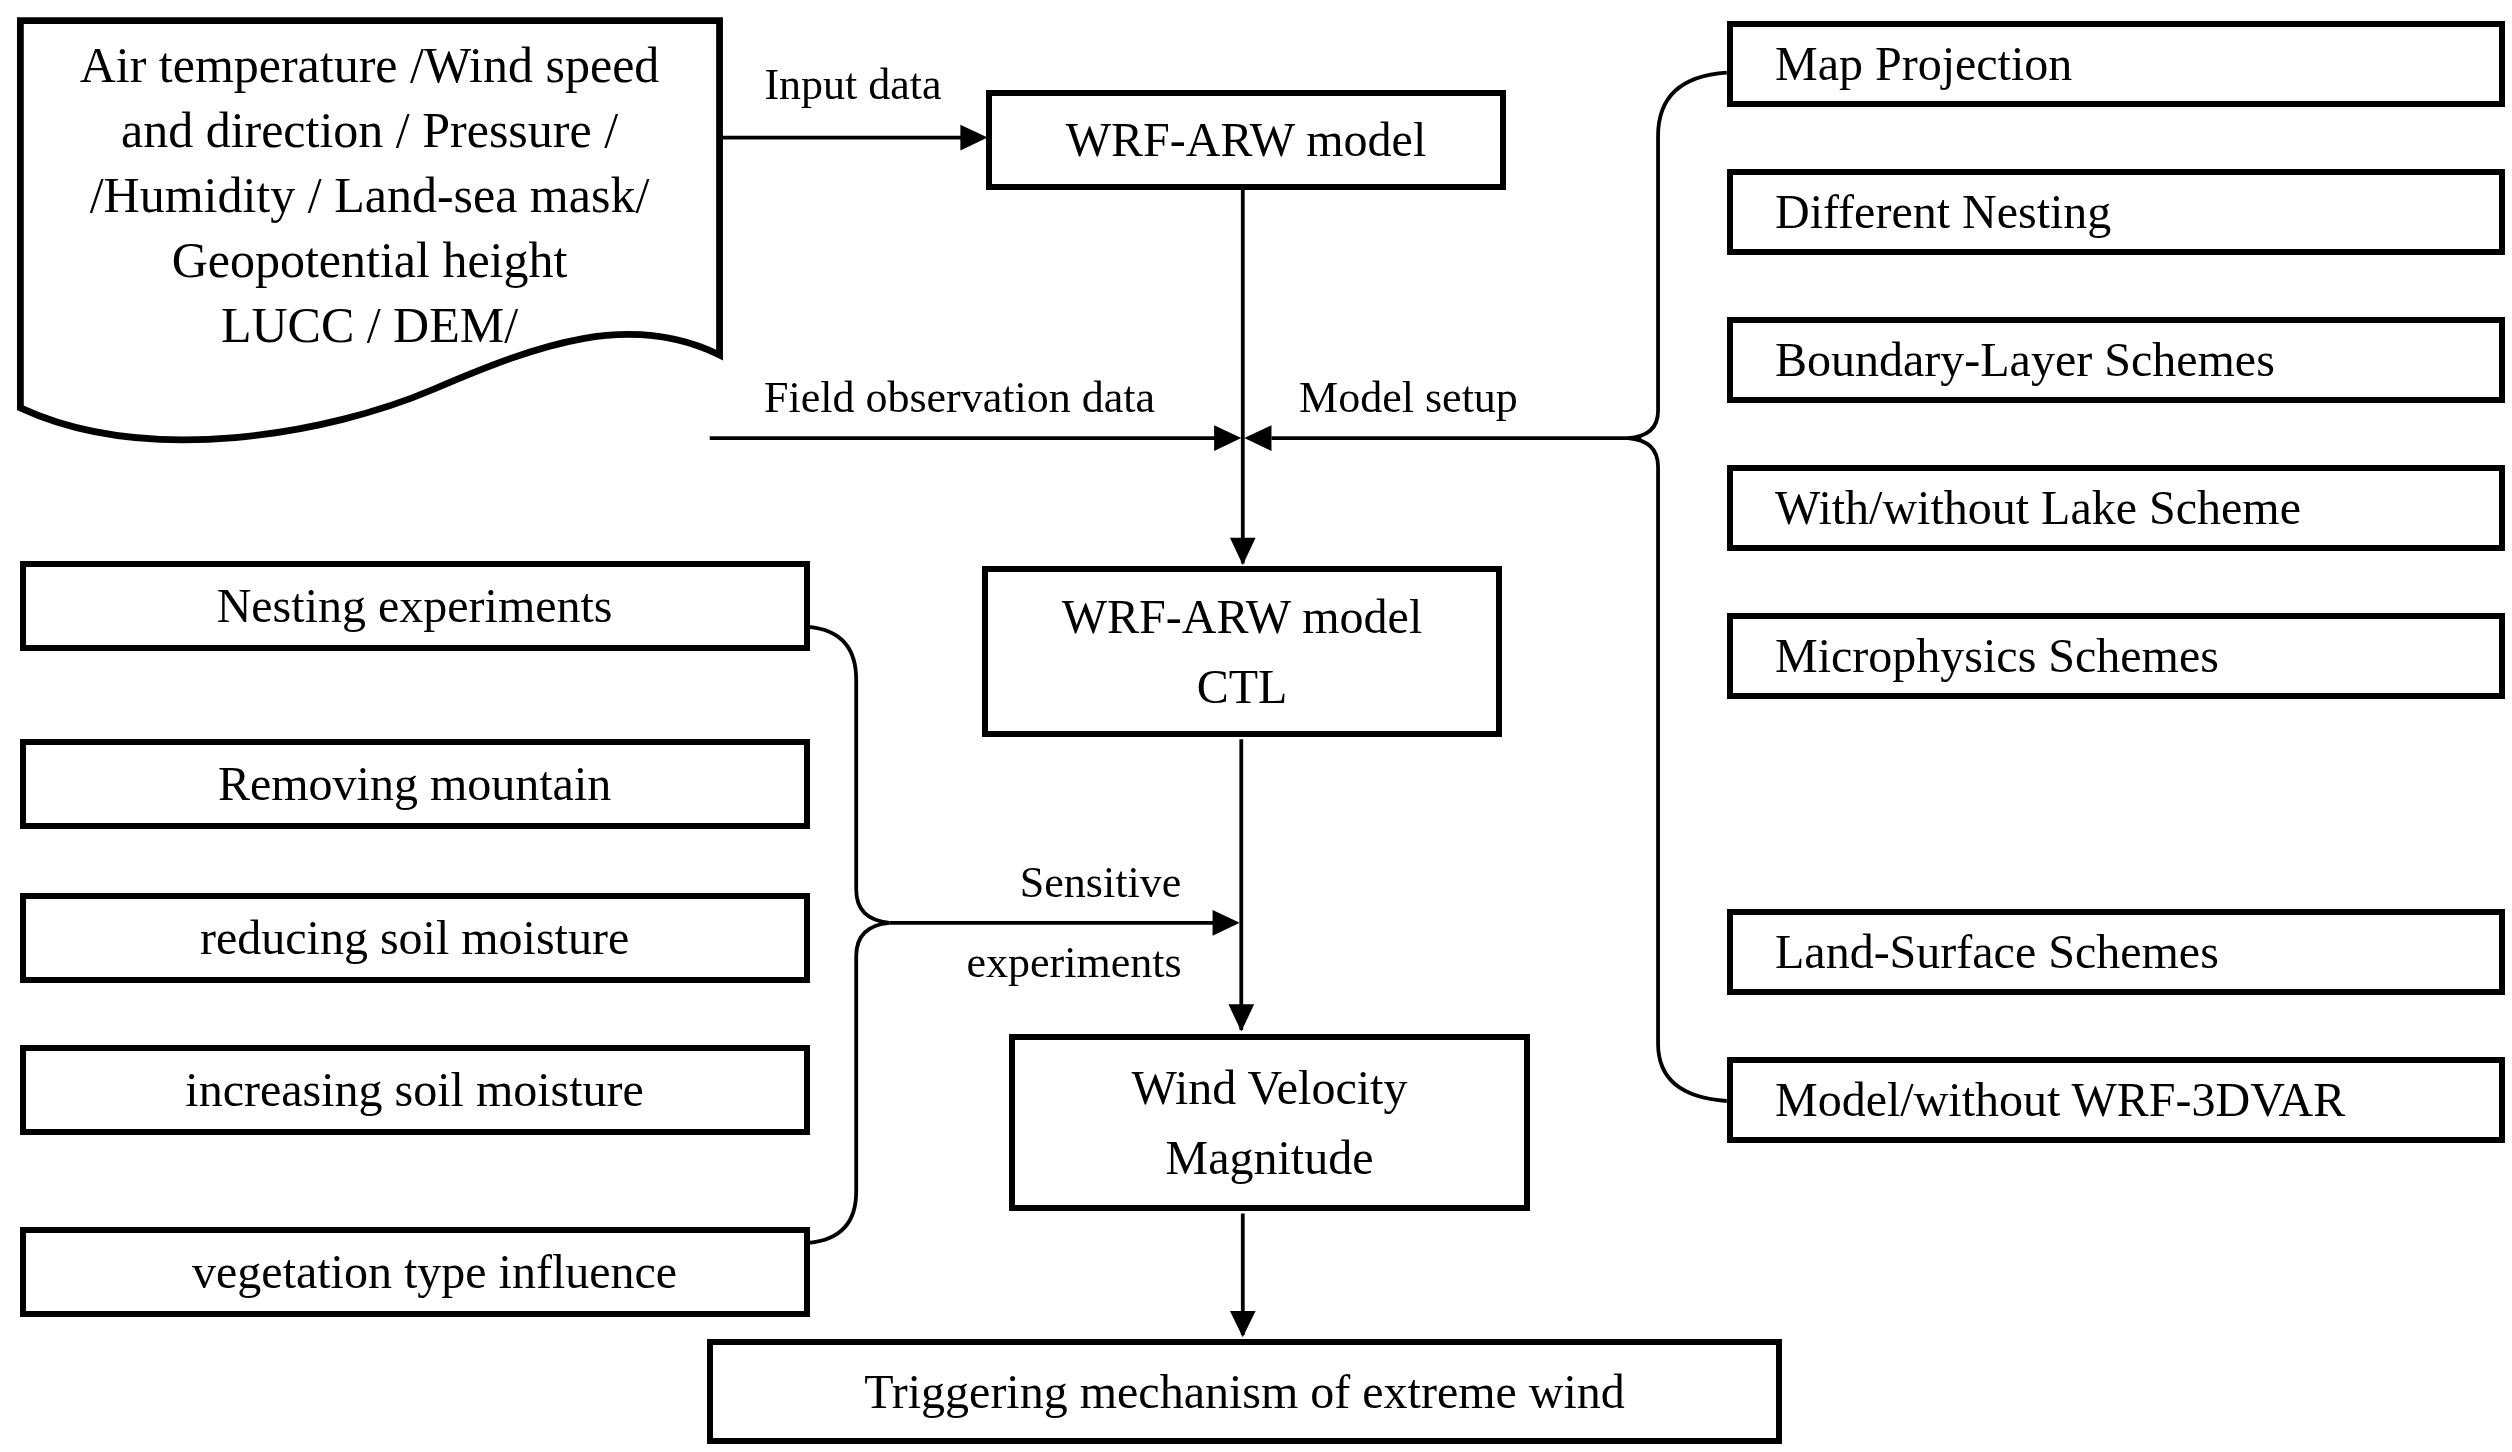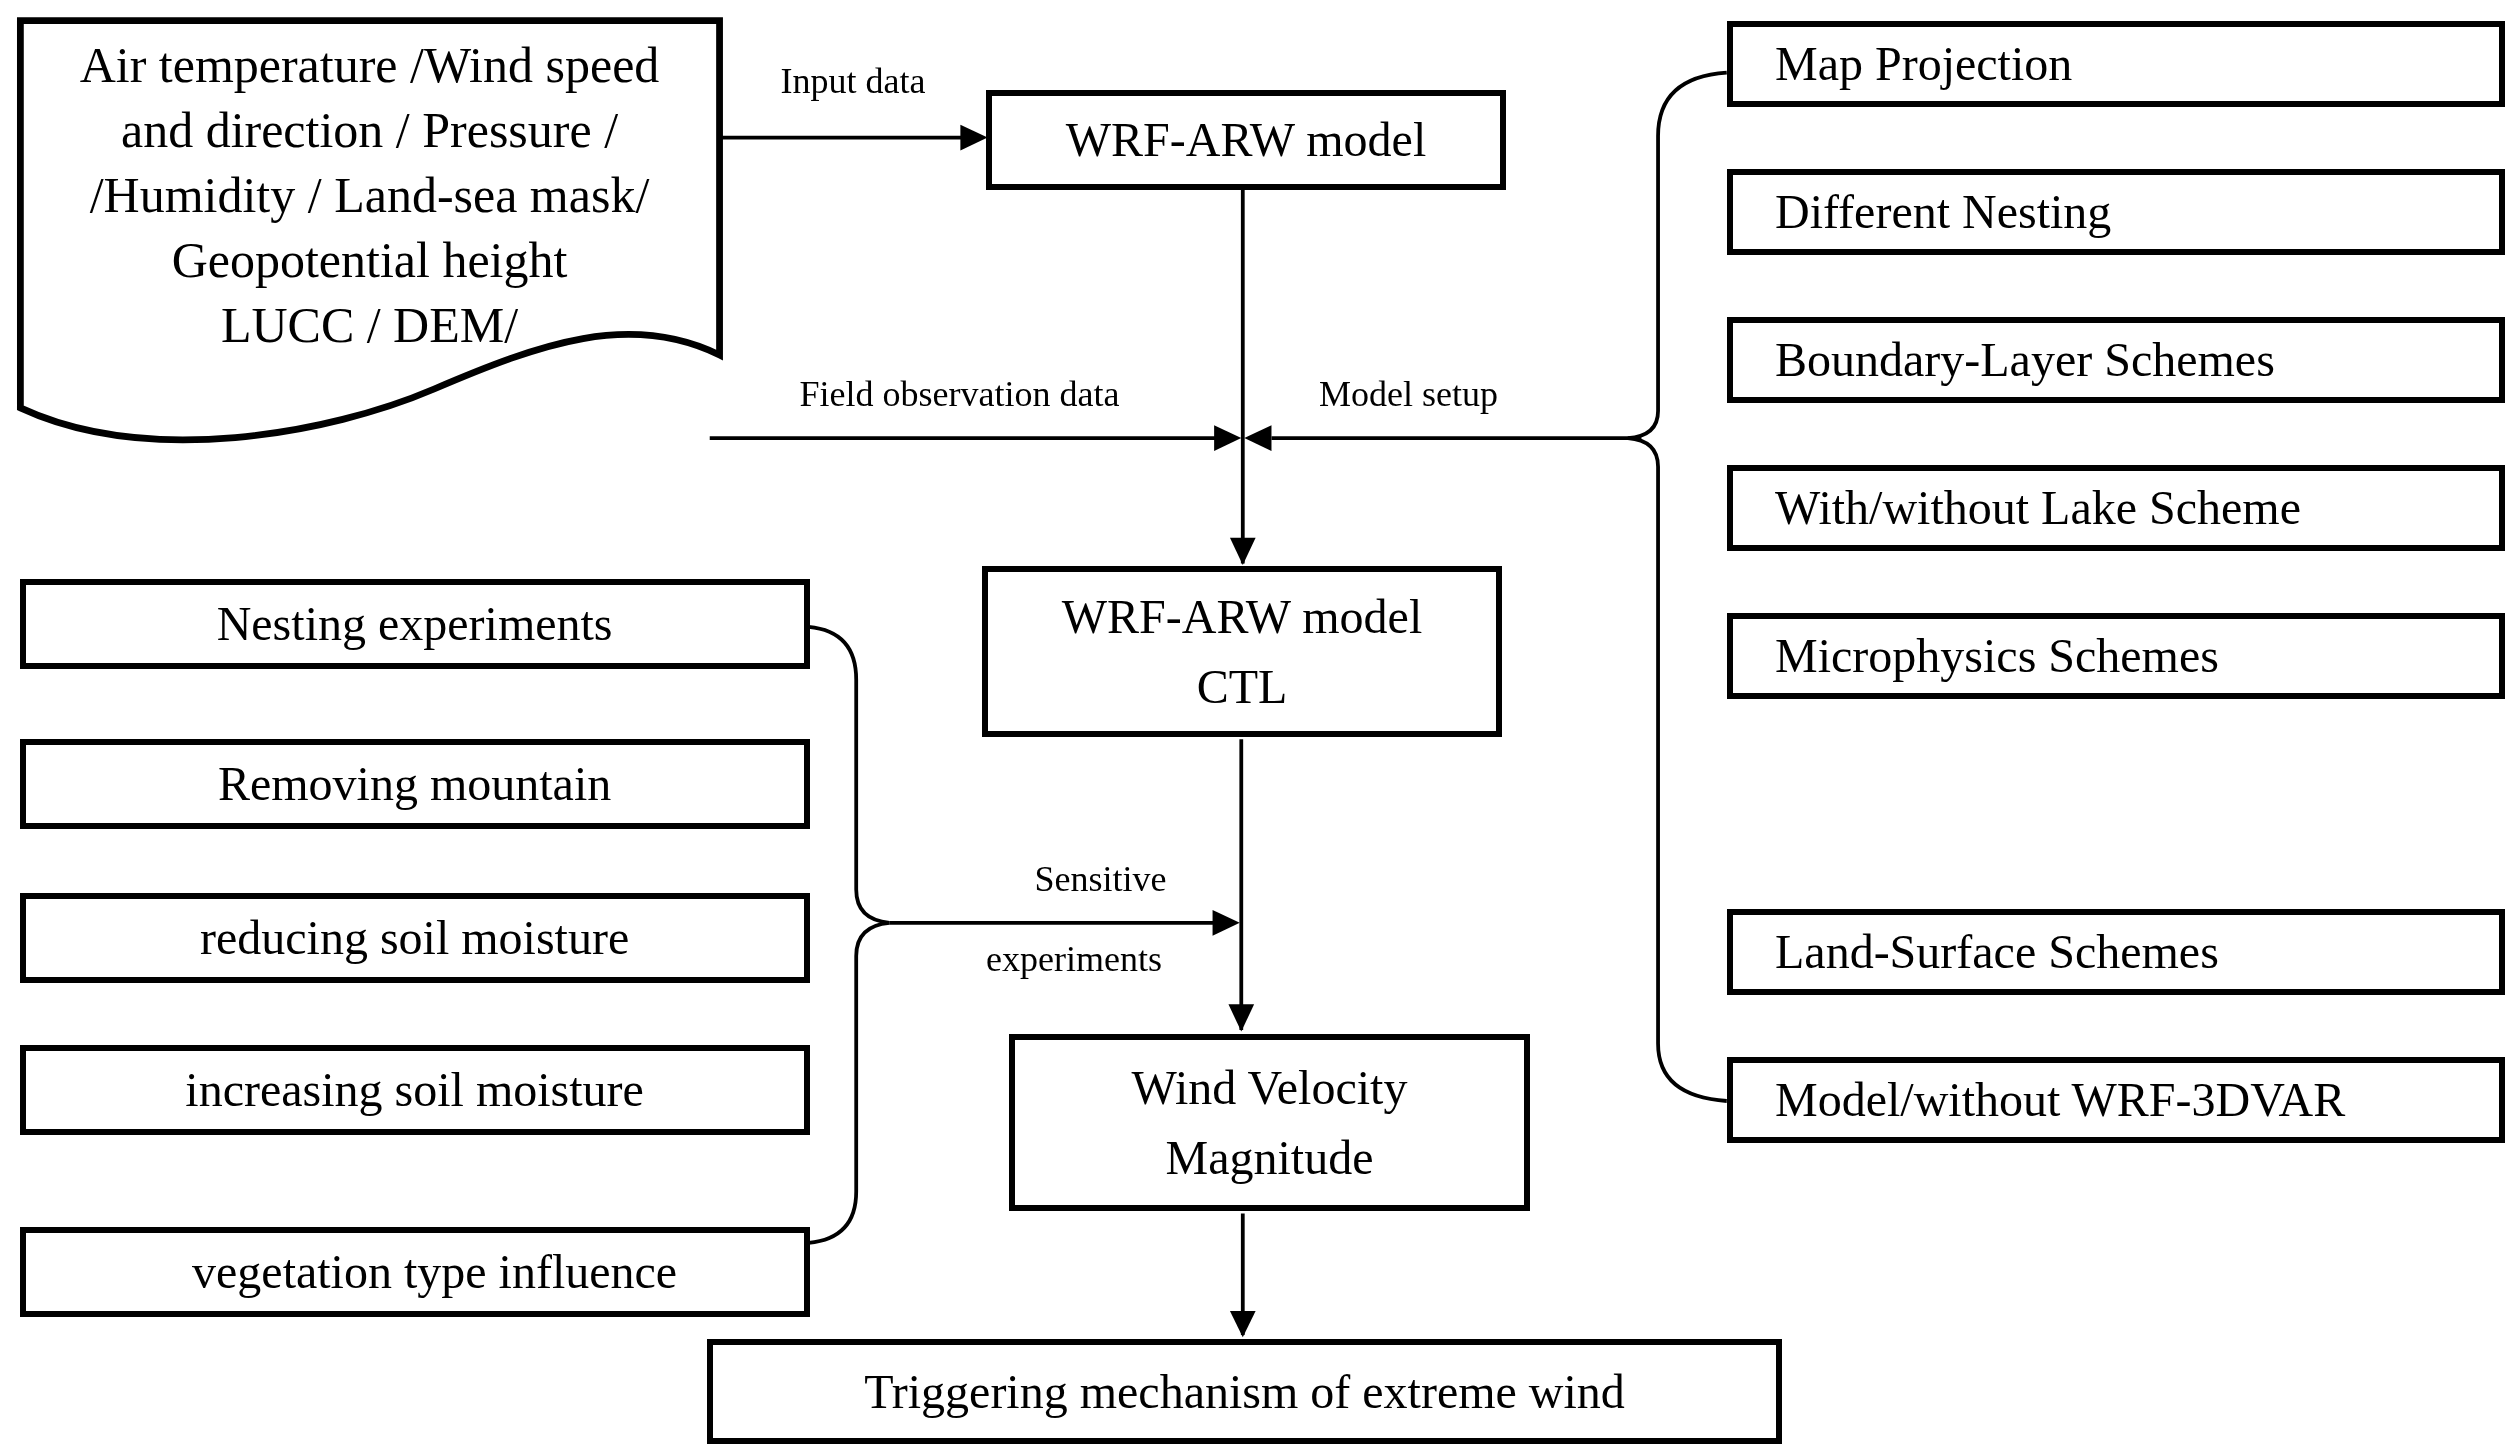--- a/index.html
+++ b/index.html
@@ -40,21 +40,21 @@
     padding-left: 42px;
     text-align: left;
   }
   .left-box {
     left: 19.6px;
     width: 790px;
     height: 90px;
   }
   .lbl {
     position: absolute;
-    font-size: 36px;
+    font-size: 44px;
     text-align: center;
     white-space: nowrap;
     line-height: 1.0;
   }
   .doc-text {
     position: absolute;
     left: 45px;
     top: 33px;
     width: 649px;
     font-size: 50px;
@@ -123,21 +123,21 @@
 
   <div class="box thick" style="left:982px; top:1034px; width:521px; height:177px;margin-left:27px;">
     <span>Wind Velocity</span>
     <span>Magnitude</span>
   </div>
 
   <div class="box" style="left:707px; top:1339px; width:1075px; height:105px;">
     <span>Triggering mechanism of extreme wind</span>
   </div>
 
-  <div class="box left-box" style="top:579px;">
+  <div class="box left-box" style="top:561px;">
     <span>Nesting experiments</span>
   </div>
   <div class="box left-box" style="top:739px;">
     <span>Removing mountain</span>
   </div>
   <div class="box left-box" style="top:893px;">
     <span>reducing soil moisture</span>
   </div>
   <div class="box left-box" style="top:1045px;">
     <span>increasing soil moisture</span>

